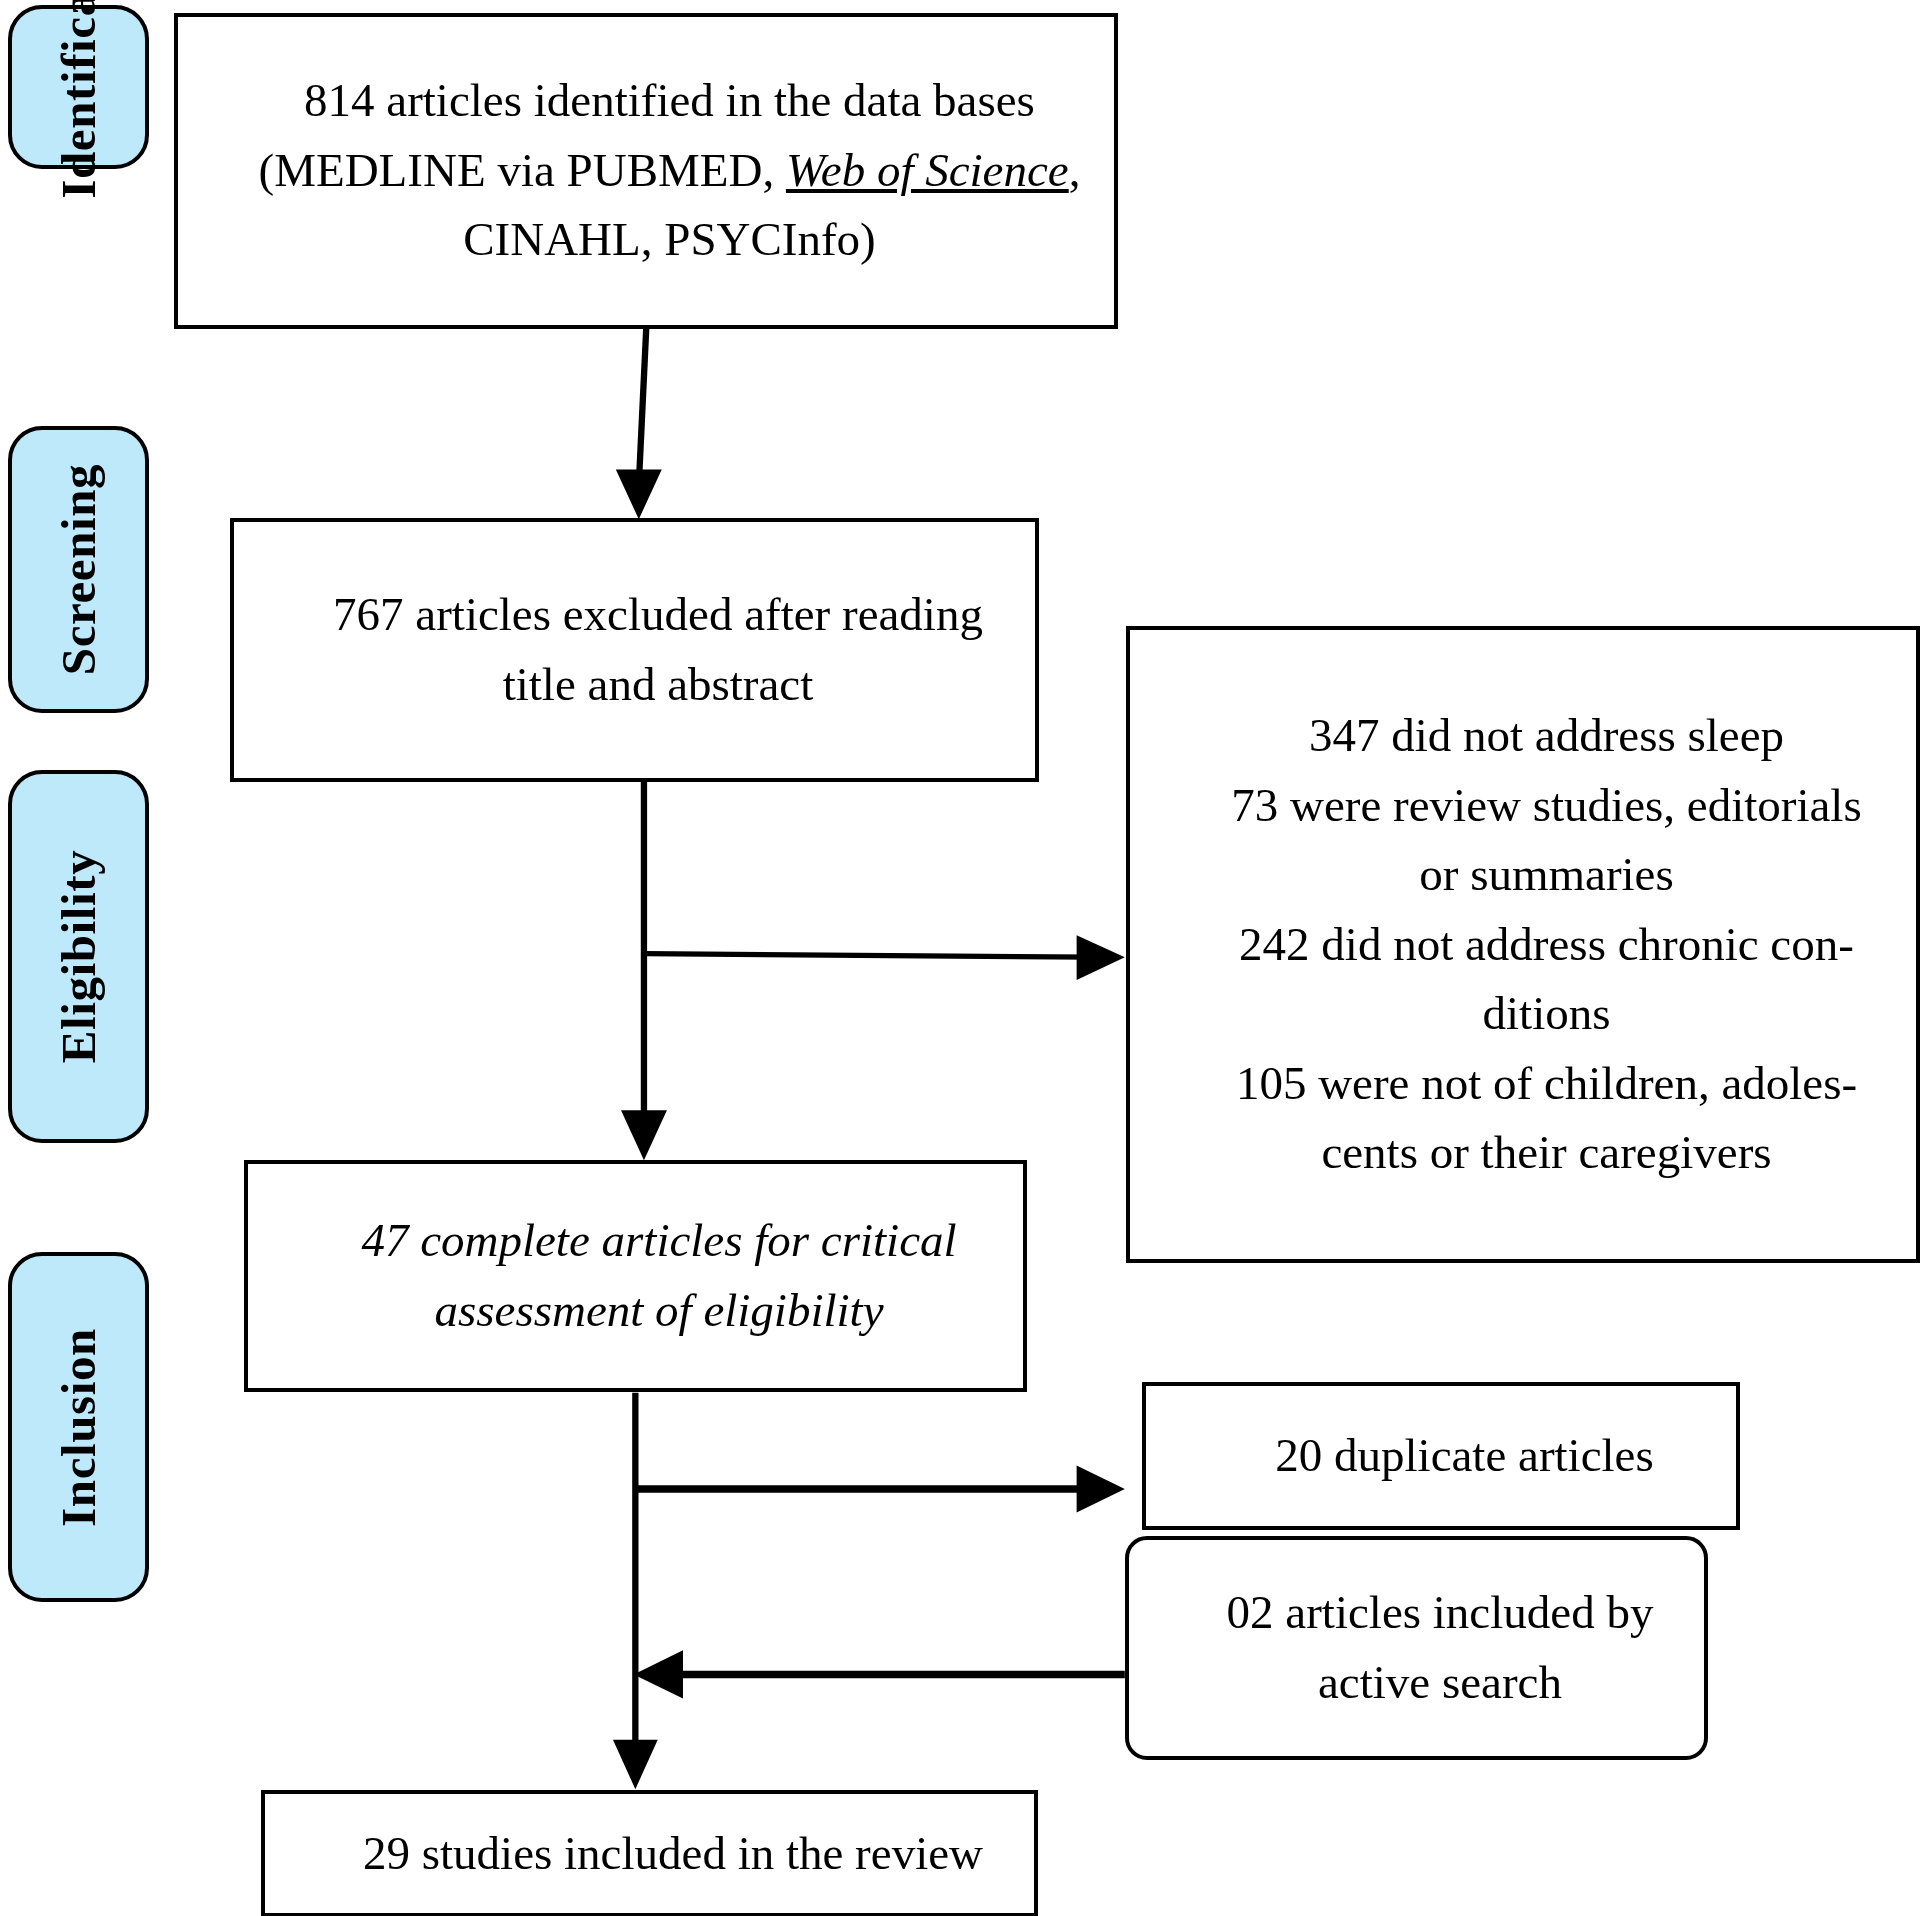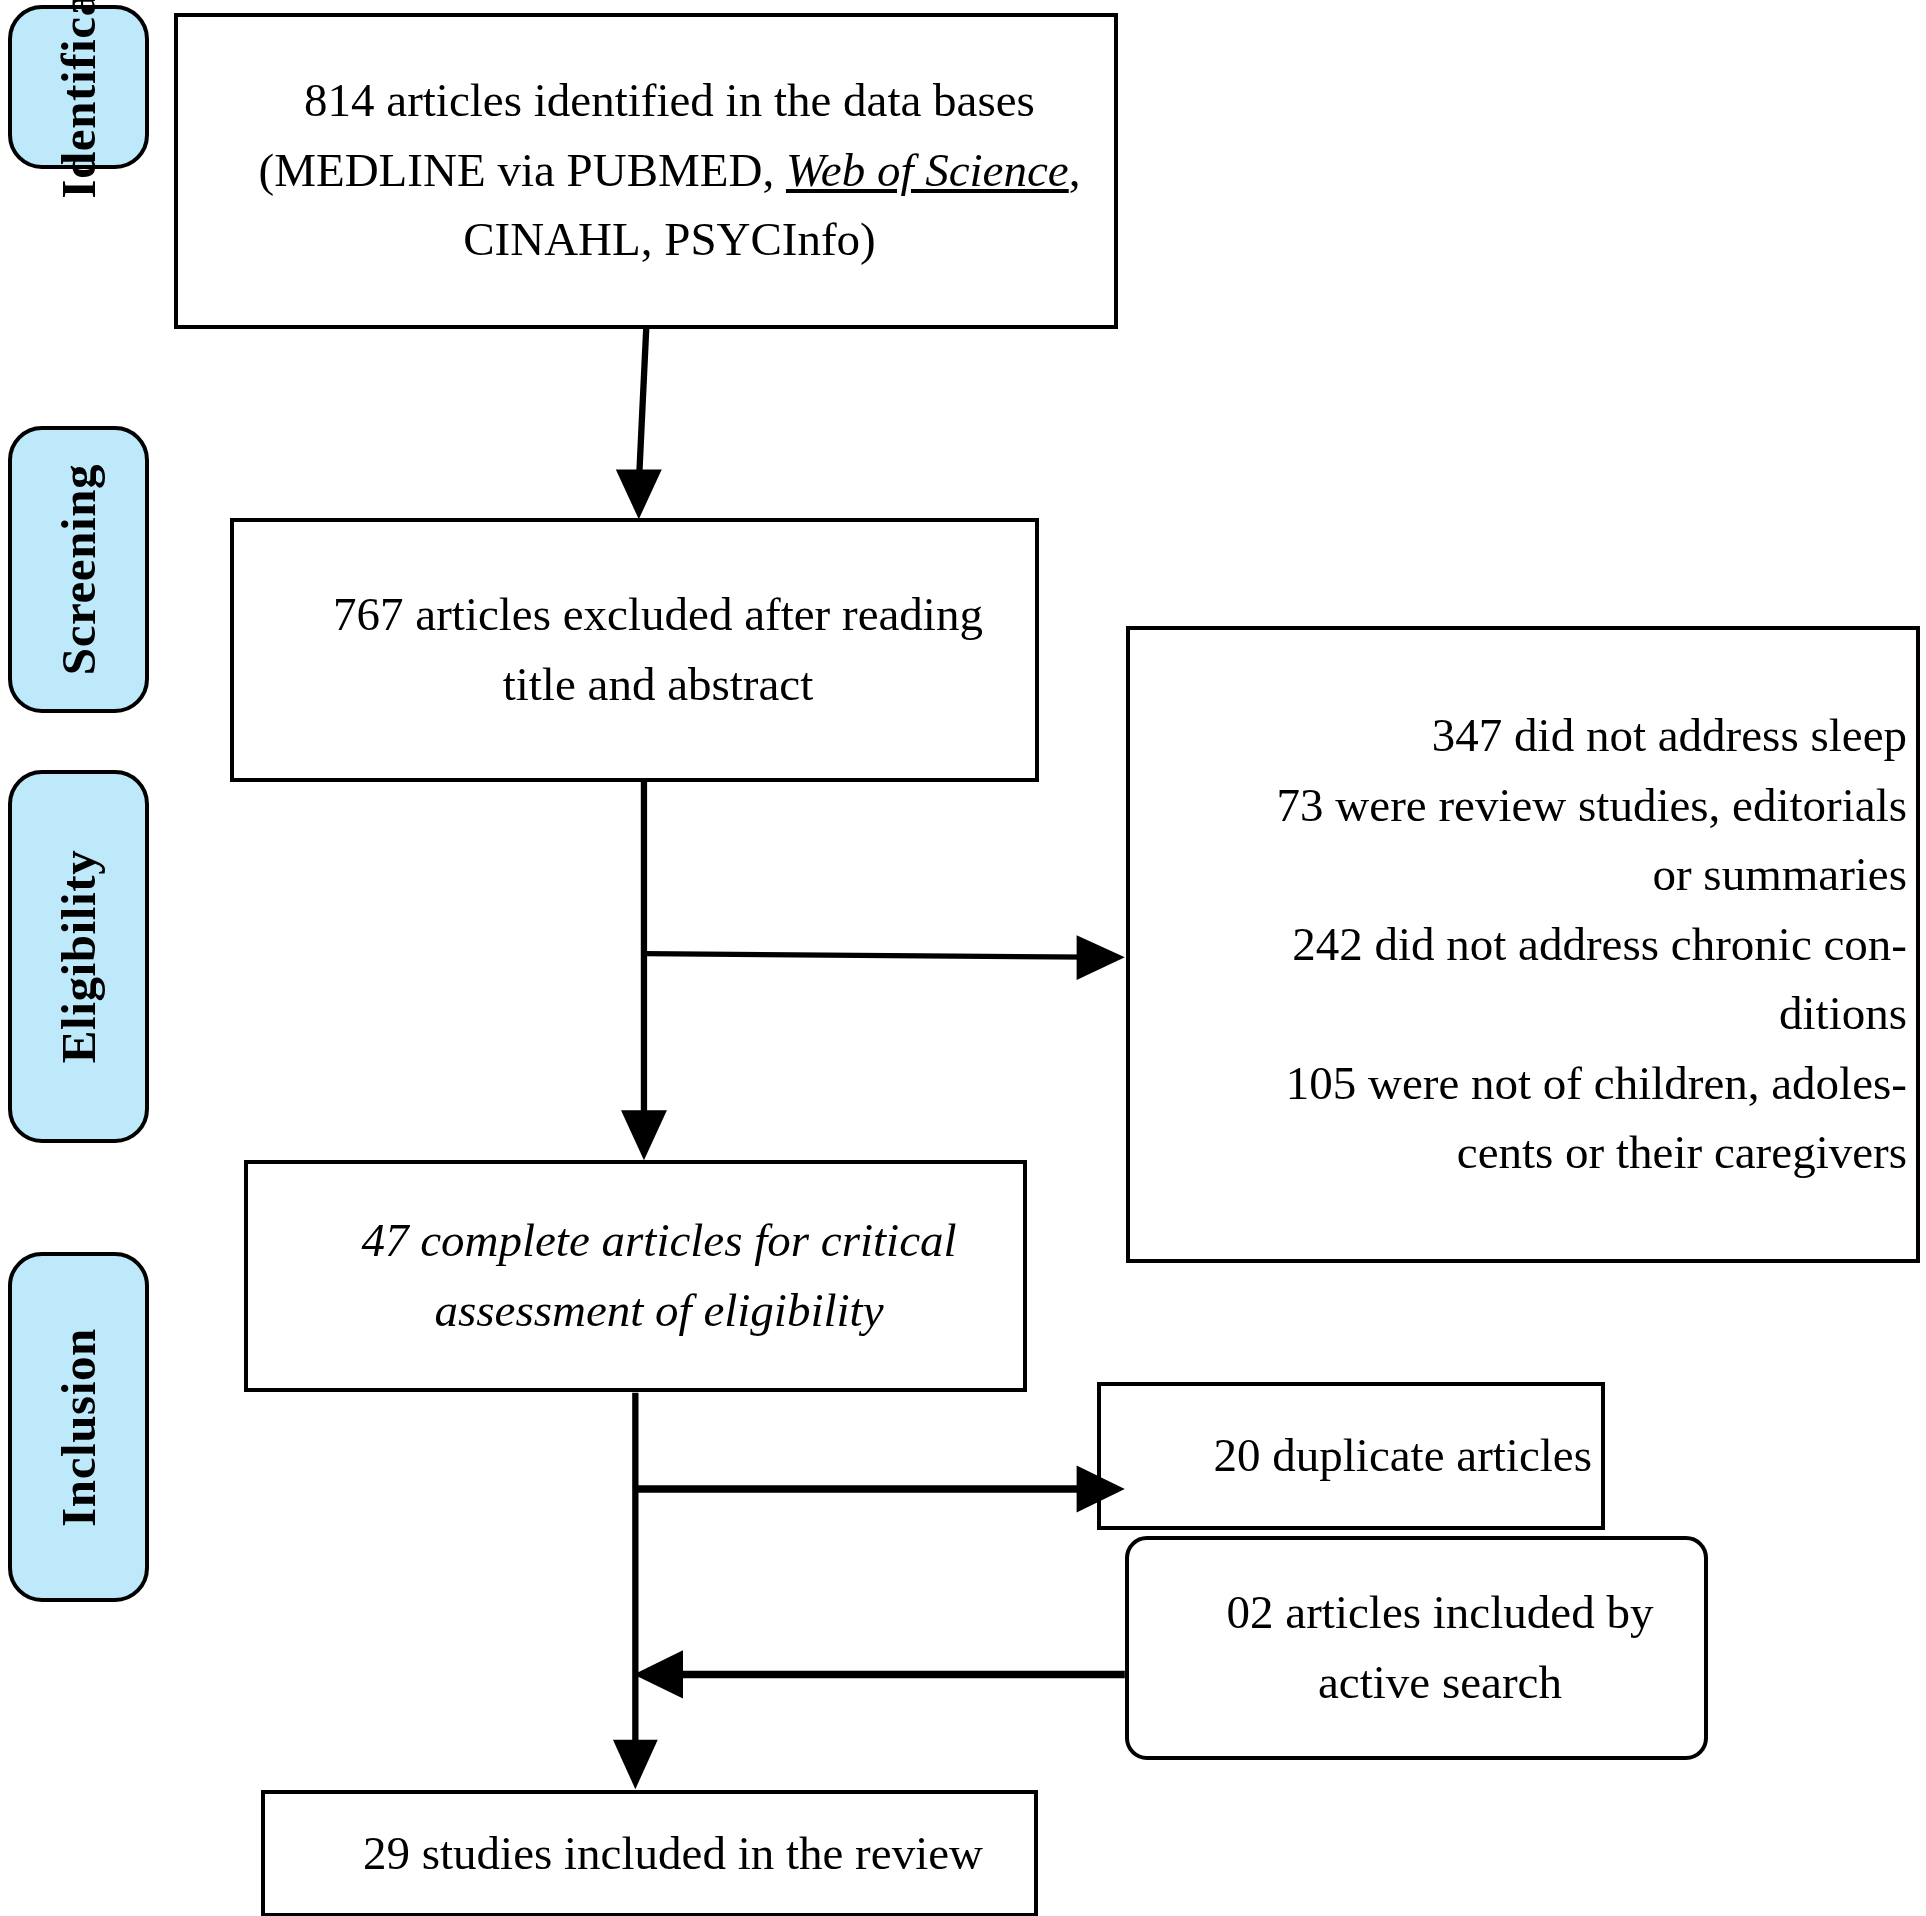--- a/index.html
+++ b/index.html
@@ -50,21 +50,21 @@
     align-items: center;
     justify-content: center;
   }
   .flow-box .box-text {
     font-size: 47px;
     line-height: 1.48;
     text-align: center;
     padding: 0 20.7px;
   }
   .flow-box.align-left .box-text {
-    text-align: right;
+    text-align: center;
     width: 100%;
     padding: 0 9px;
   }
   .box-text em { font-style: italic; text-decoration: underline; }
   .reason-line { display: block; margin-left: 47px; }
 
   
   .connector {
     position: absolute;
     pointer-events: none;
@@ -125,21 +125,21 @@
       <span class="reason-line">347 did not address sleep</span>
       <span class="reason-line">73 were review studies, editorials</span>
       <span class="reason-line">or summaries</span>
       <span class="reason-line">242 did not address chronic con-</span>
       <span class="reason-line">ditions</span>
       <span class="reason-line">105 were not of children, adoles-</span>
       <span class="reason-line">cents or their caregivers</span>
     </div>
   </div>
 
-  <div class="flow-box align-left" style="left:1097px; top:1382px; width:508px; height:148px;">
+  <div class="flow-box align-left" style="left:1142px; top:1382px; width:598px; height:148px;">
     <div class="box-text">
       <span class="reason-line">20 duplicate articles</span>
     </div>
   </div>
 
   <div class="flow-box" style="left:1125px; top:1536px; width:583px; height:224px;border-radius:22px;">
     <div class="box-text">
       <span class="reason-line">02 articles included by</span>
       <span class="reason-line">active search</span>
     </div>

